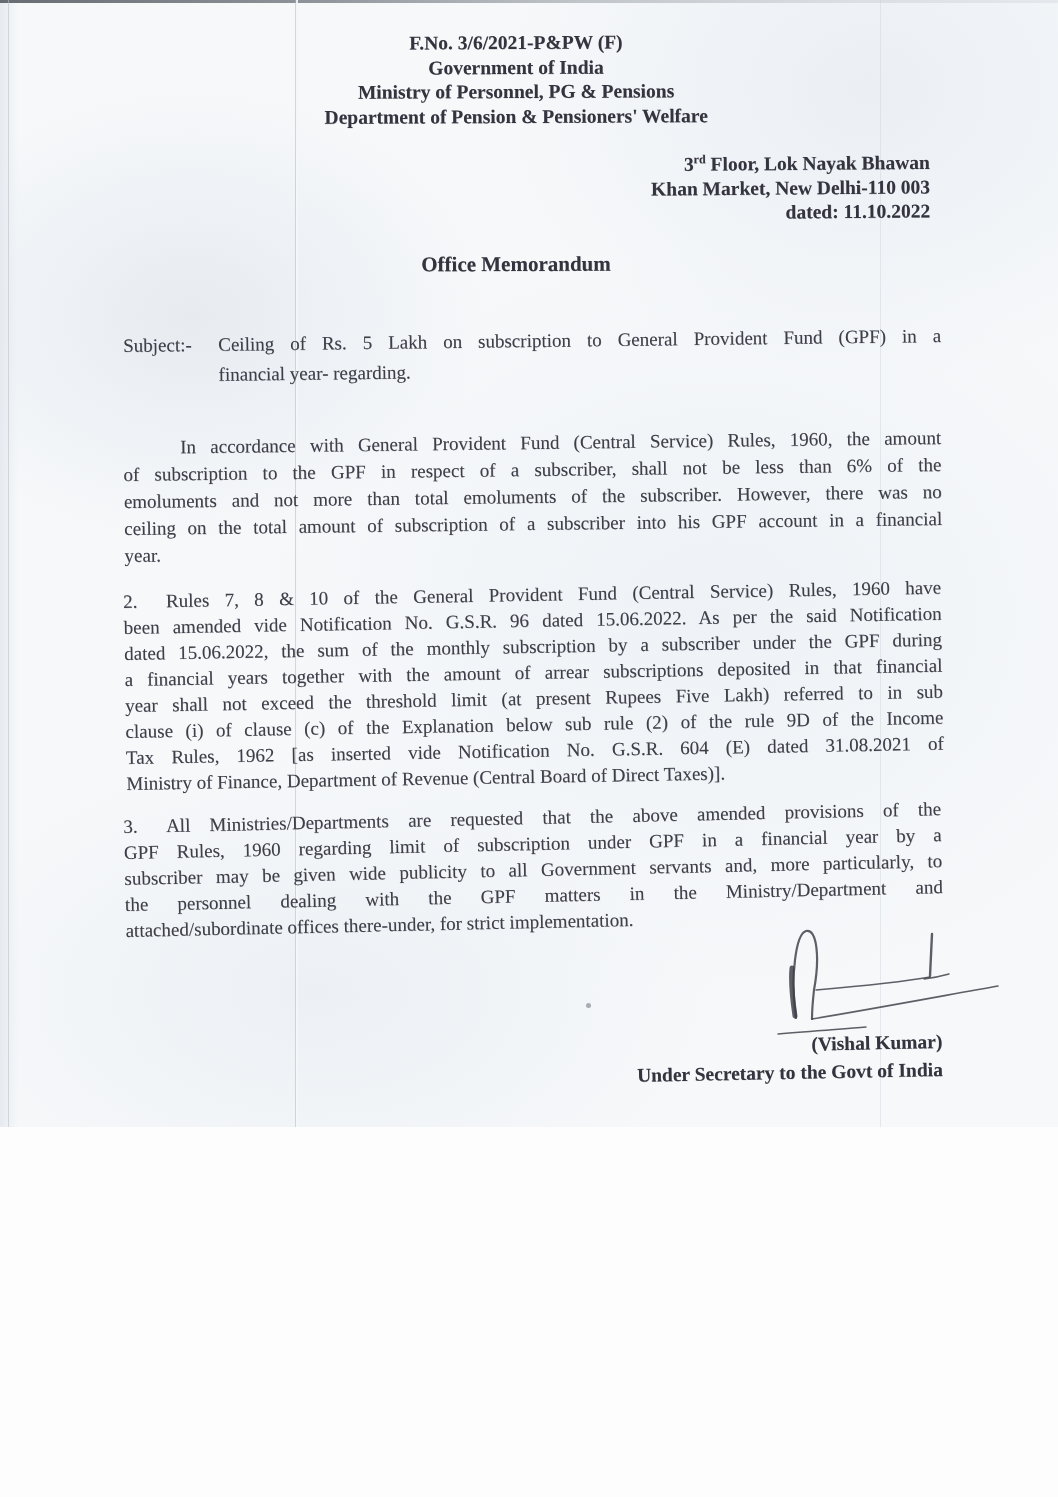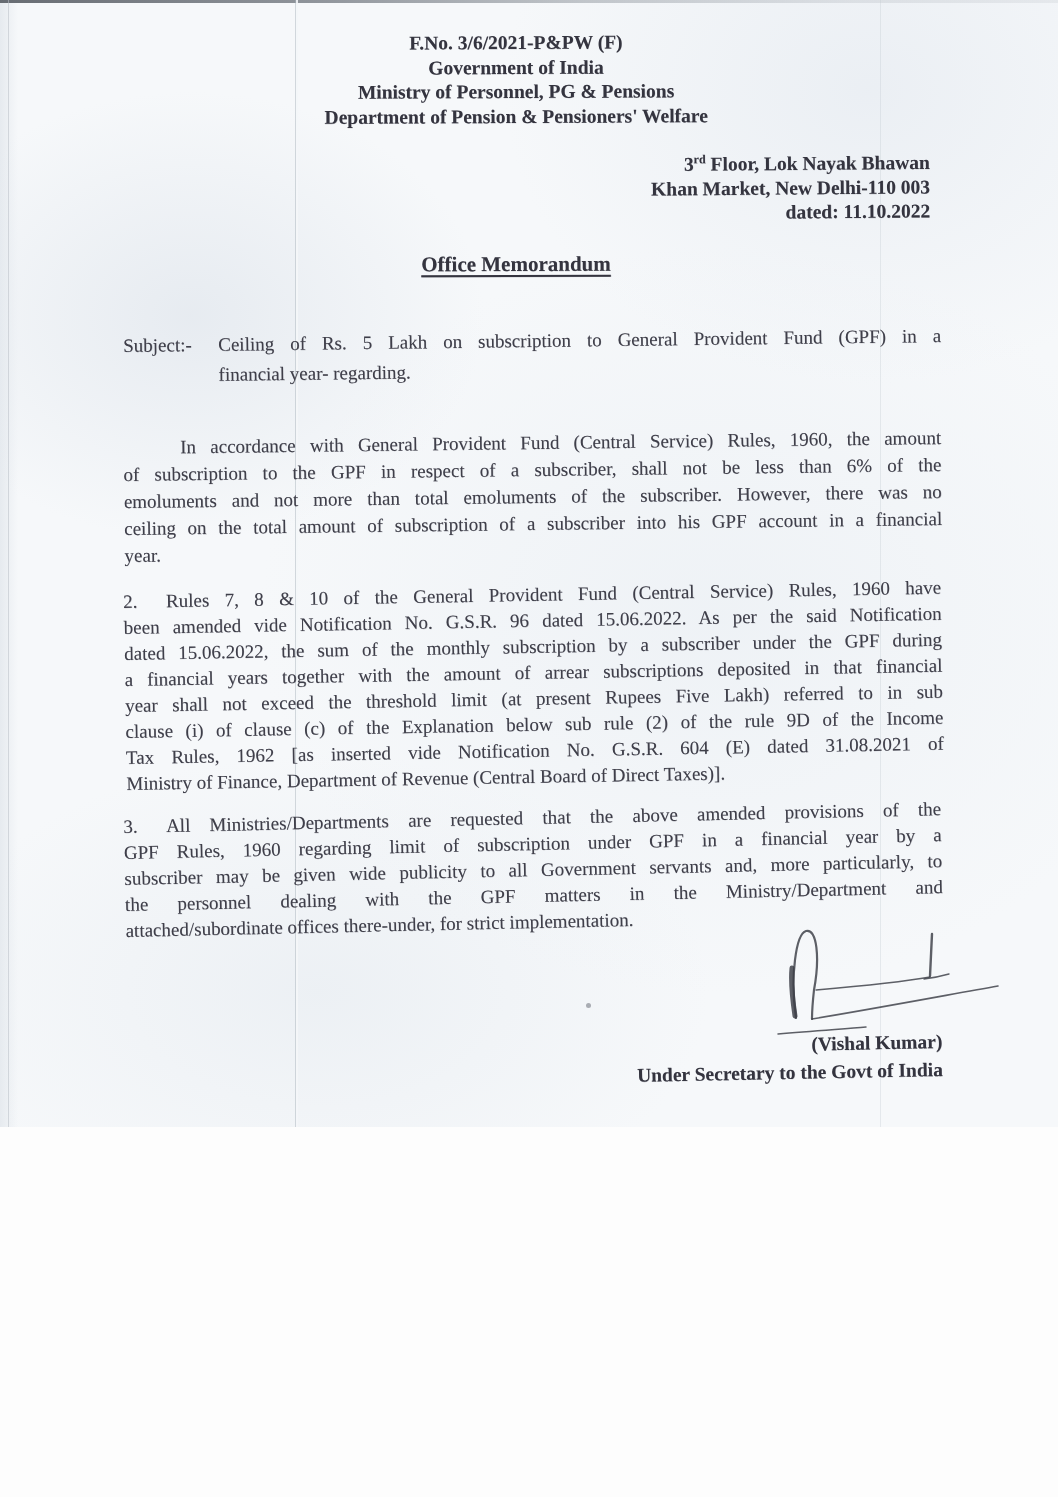--- a/index.html
+++ b/index.html
@@ -28,21 +28,21 @@
   .txt{color:#3f3f4a;text-shadow:0.3px 0.3px 0.6px rgba(58,58,70,0.35);}
   .bold{font-weight:bold;color:#34343f;}
 
   .letterhead{position:absolute;top:31px;left:0;right:26px;text-align:center;
     font-size:19.5px;line-height:24.5px;transform:rotate(-0.25deg);}
   .addr{position:absolute;top:149px;left:0;right:128px;text-align:right;
     font-size:19.5px;line-height:24px;transform:rotate(-0.45deg);}
   .addr sup{font-size:0.62em;}
   .memo-title{position:absolute;top:252px;left:0;right:26px;text-align:center;
     font-size:21px;transform:rotate(-0.2deg);}
-  .memo-title span{text-decoration:underline;text-underline-offset:4px;text-decoration-thickness:1.6px;}
+  .memo-title span{text-underline-offset:4px;text-decoration-thickness:1.6px;}
 
   .subject{position:absolute;top:331px;left:123px;width:818px;display:flex;
     font-size:19px;line-height:30px;transform:rotate(-0.7deg);transform-origin:left top;}
   .subject .lbl{flex:0 0 95px;}
   .subject .s-lines{flex:1;}
 
   .para{position:absolute;left:123px;width:818px;font-size:19px;transform-origin:left top;}
   .p1{top:434px;line-height:27px;transform:rotate(-0.7deg);}
   .p2{top:589px;line-height:26px;transform:rotate(-1.0deg);}
   .p3{top:814px;line-height:26px;transform:rotate(-1.25deg);}

